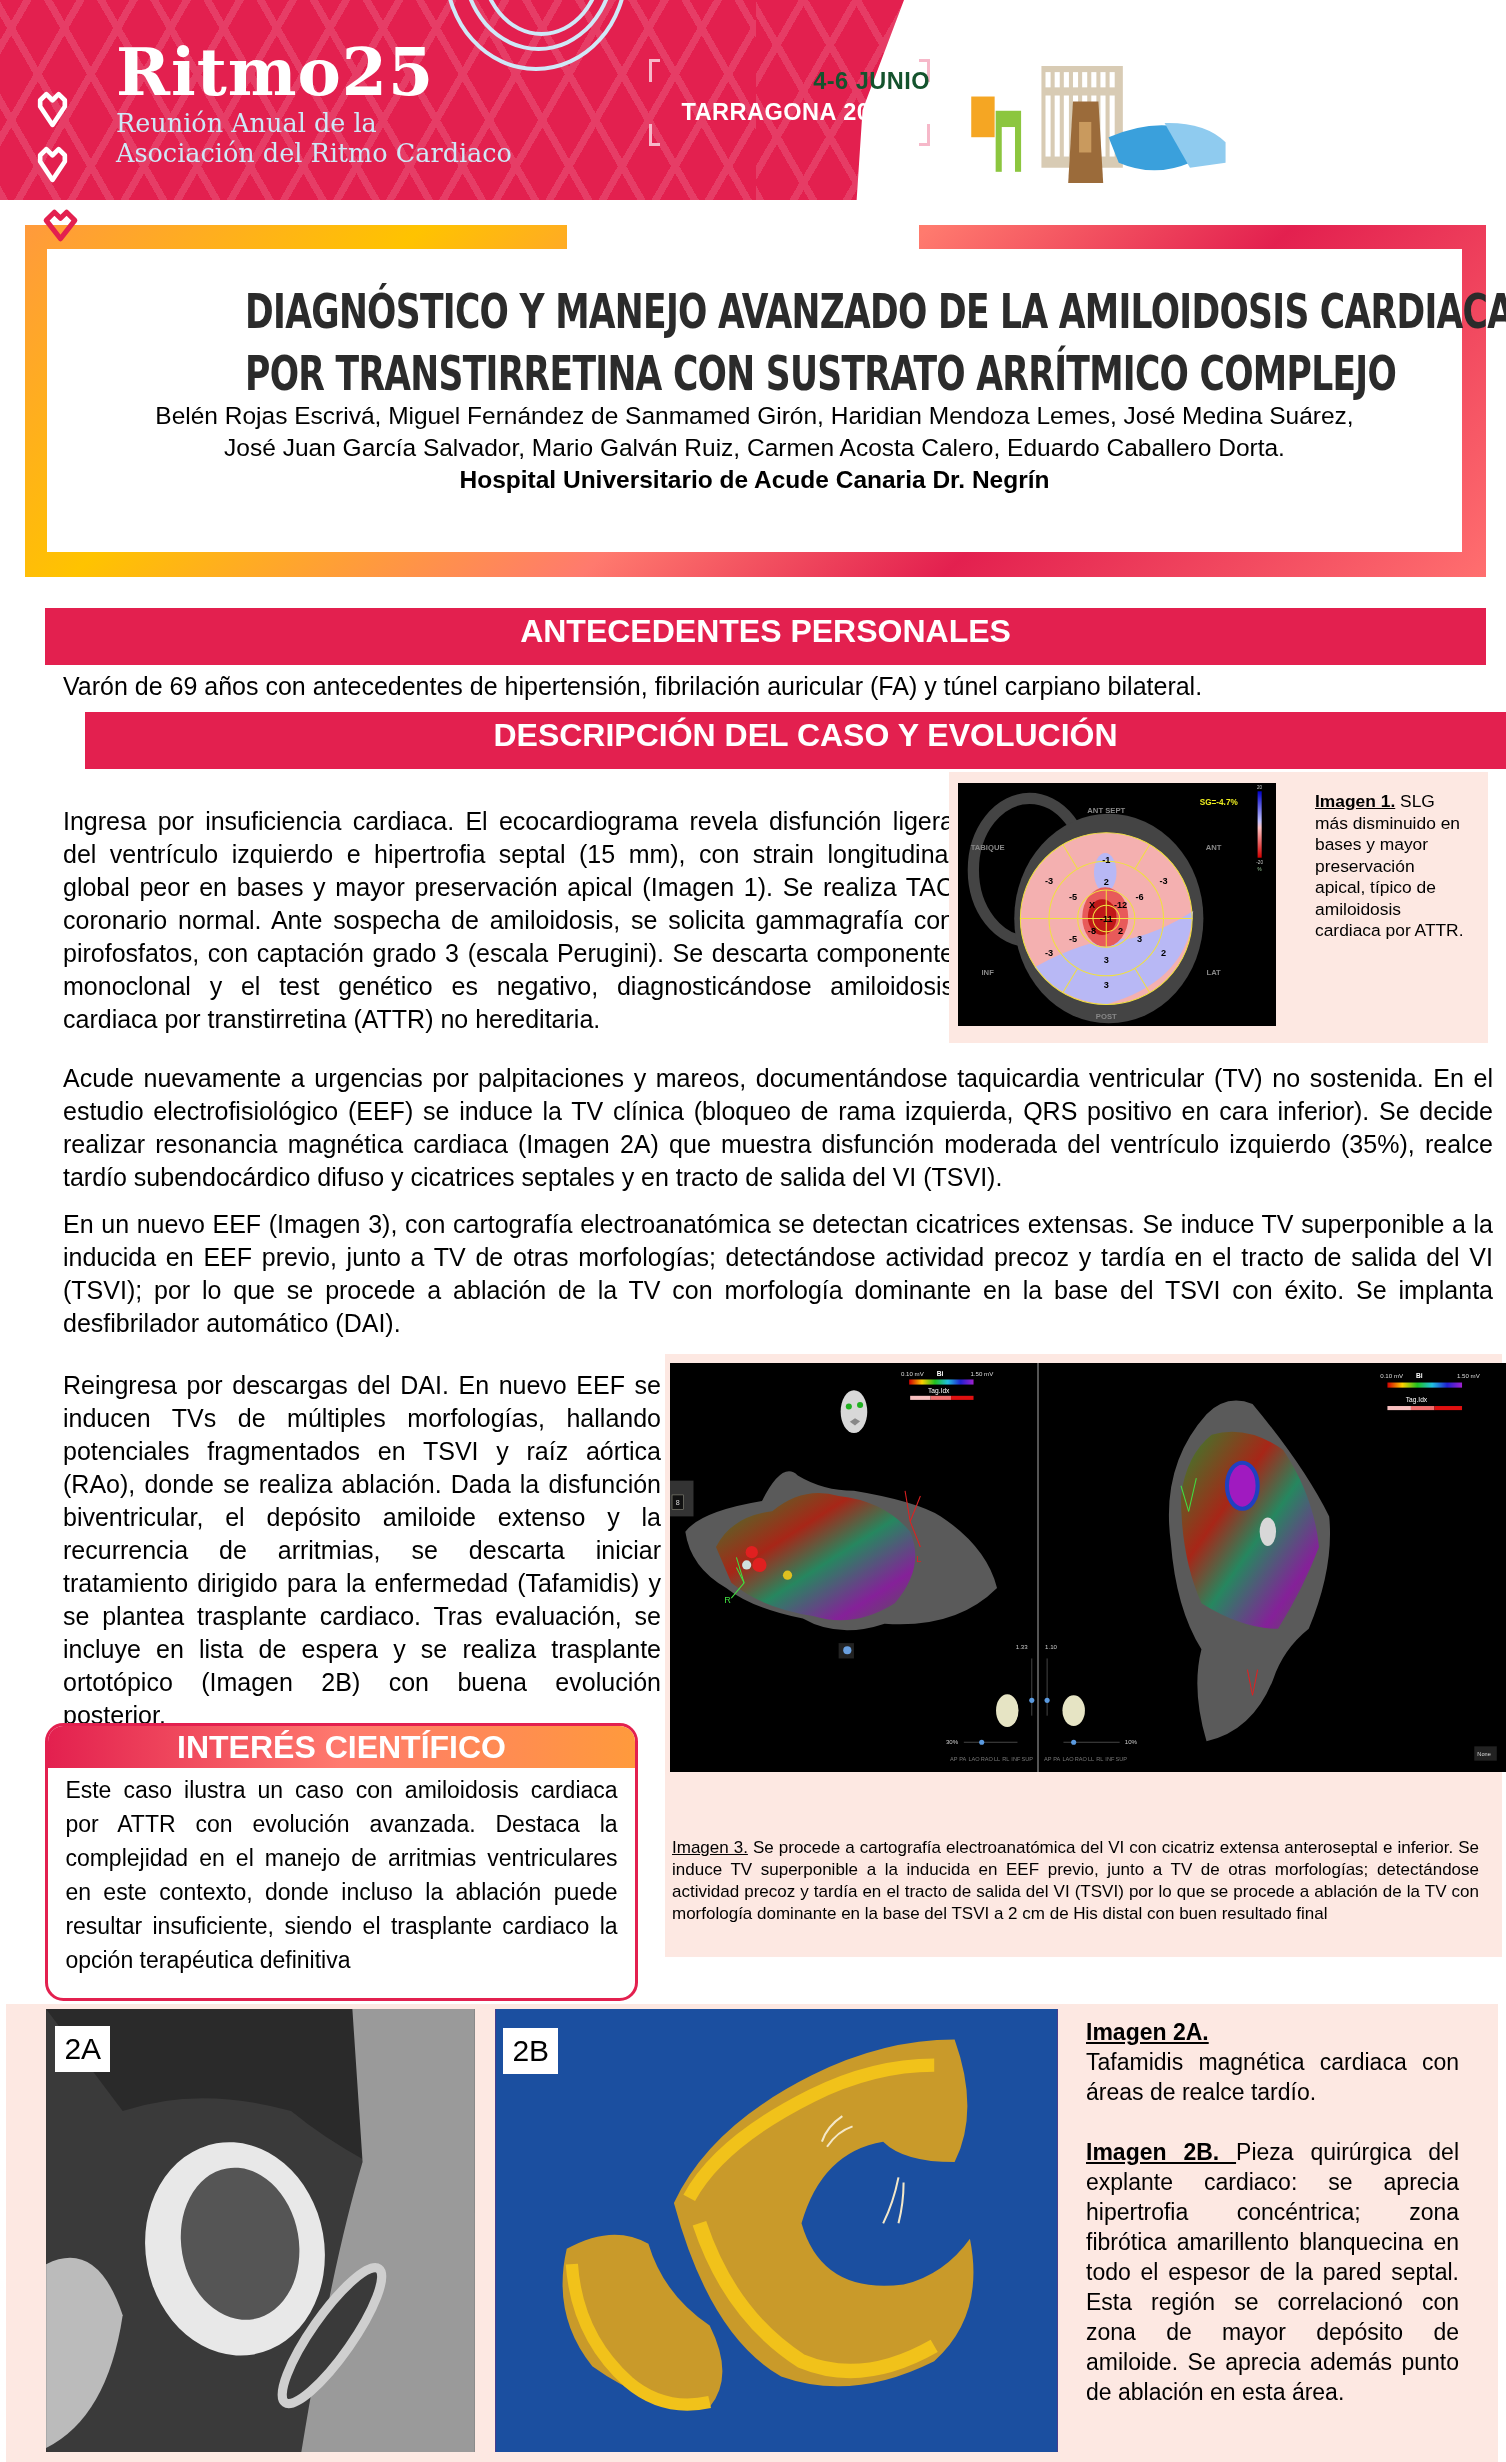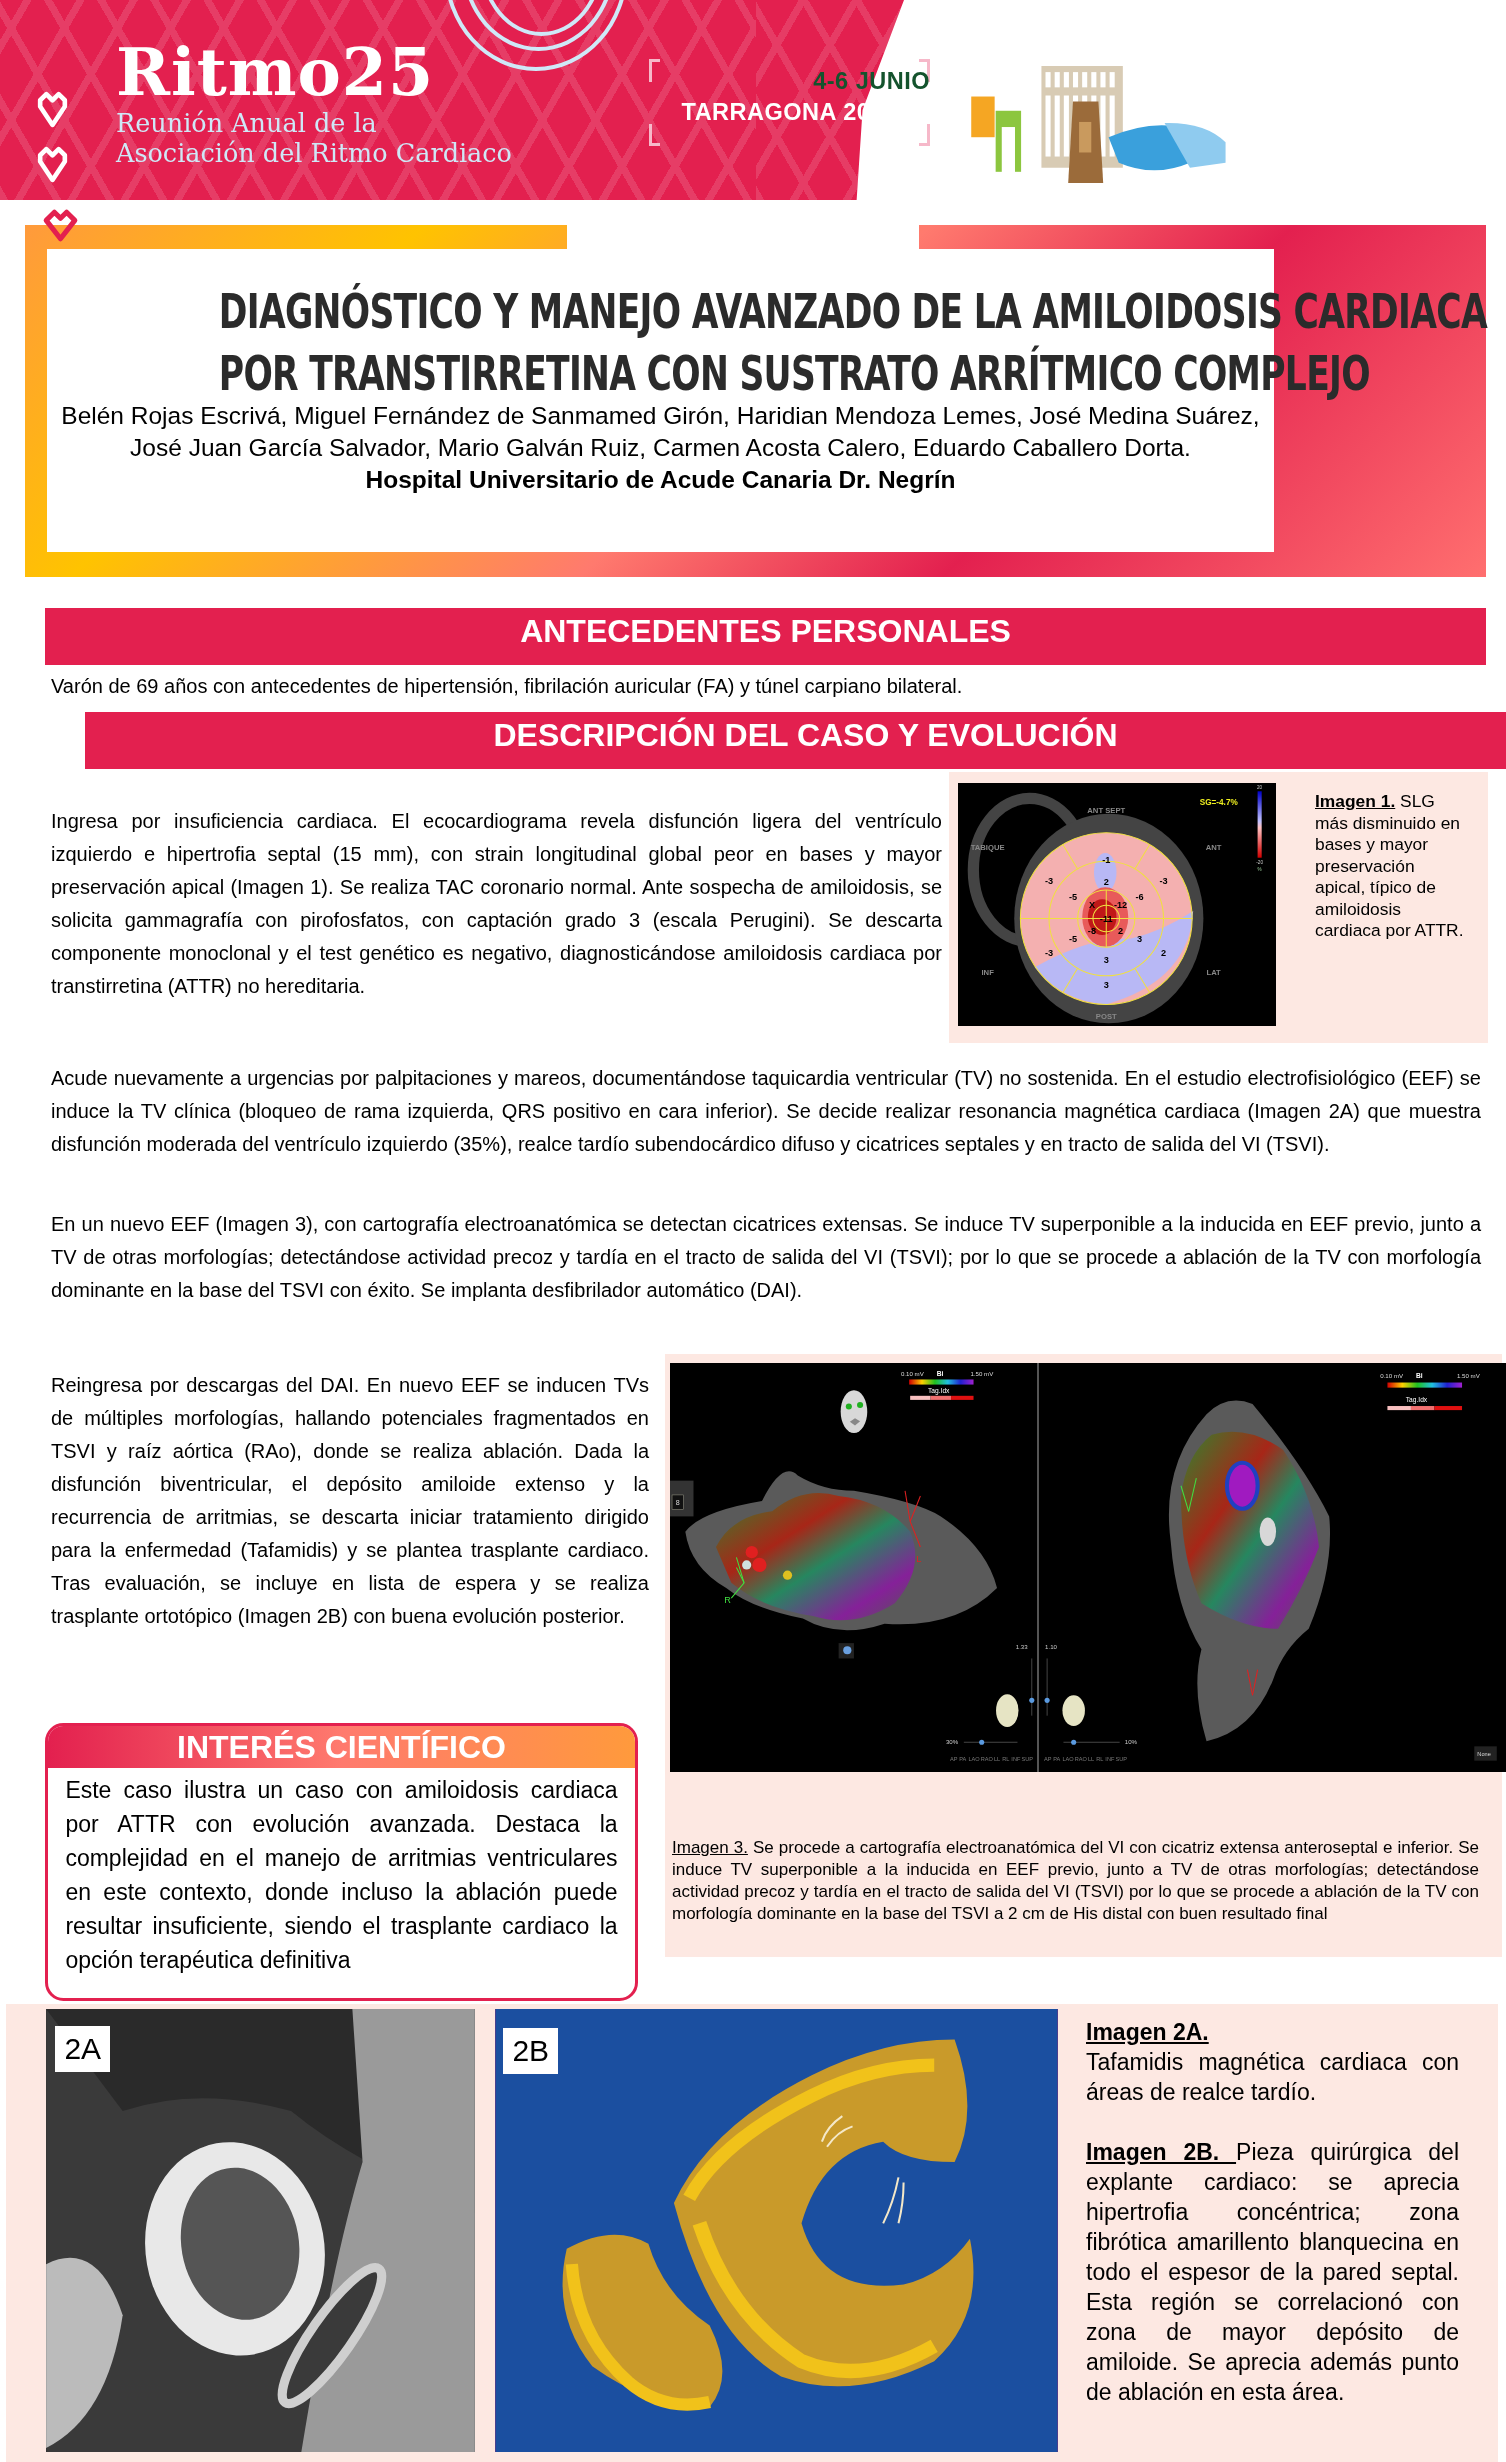--- a/index.html
+++ b/index.html
@@ -21,29 +21,29 @@
   .date-box { position: absolute; left: 649px; top: 59px; width: 281px; height: 87px; }
   .corner { position: absolute; width: 11.2px; height: 22.5px; border-color: #f6b8c9; border-style: solid; }
   .date-line1 { position: absolute; left: 0; right: 0; top: 9.2px; text-align: right; color: #14532d; font-weight: bold; font-size: 23.5px; letter-spacing: 0.5px; }
   .date-line2 { position: absolute; left: 0; right: 0; top: 40px; text-align: center; color: #fff; font-weight: bold; font-size: 23.5px; letter-spacing: 0.5px; }
   .monuments { position: absolute; left: 950px; top: 66px; width: 307px; height: 117px; }
 
   
   .title-frame { position: absolute; left: 24.5px; top: 225px; width: 1461px; height: 352px;
     background: linear-gradient(135deg, #ff9a3c 0%, #ffc300 22%, #ff7a6e 50%, #e3204f 70%, #ff6f6f 100%); }
   .title-gap { position: absolute; left: 567px; top: 225px; width: 352px; height: 25.5px; background: #fff; }
-  .title-inner { position: absolute; left: 47px; top: 249px; width: 1227px; height: 303px; background: #fff; text-align: center; }
+  .title-inner { position: absolute; left: 47px; top: 249px; width: 1415px; height: 303px; background: #fff; text-align: center; }
   .main-title { font-family: "DejaVu Sans", sans-serif; font-weight: bold; font-size: 48px; line-height: 62px; color: #2b2b2b; margin-top: 31px; letter-spacing: -1px; transform: scaleX(0.72); transform-origin: center top; white-space: nowrap; }
   .authors { font-size: 24.5px; line-height: 32px; margin-top: -4.1px; }
   .hospital { font-size: 24.5px; line-height: 32px; font-weight: bold; }
   .mini-heart { position: absolute; left: 36px; top: 207px; width: 49px; height: 41px; }
 
   
   .section-bar { position: absolute; left: 45px; width: 1441px; height: 57px; background: #e3204f; color: #fff; font-weight: bold; font-size: 32px; text-align: center; line-height: 47px; }
-  .para { position: absolute; font-size: 20px; line-height: 33px; text-align: justify; }
+  .para { position: absolute; font-size: 25px; line-height: 33px; text-align: justify; margin-left: 12px; }
 
   
   .img1-panel { position: absolute; left: 949px; top: 772px; width: 539px; height: 271px; background: #fde8e2; }
   .bullseye { position: absolute; left: 958px; top: 783px; width: 318px; height: 243px; background: #000; overflow: hidden; }
   .img1-caption { position: absolute; left: 1315px; top: 791px; width: 153px; font-size: 17.4px; line-height: 21.5px; }
   u.cap { text-decoration: underline; font-weight: bold; }
 
   
   .img3-panel { position: absolute; left: 665px; top: 1354px; width: 837px; height: 603px; background: #fde8e2; }
   .carto { position: absolute; left: 670px; top: 1363px; width: 837px; height: 409px; background: #000; overflow: hidden; }

